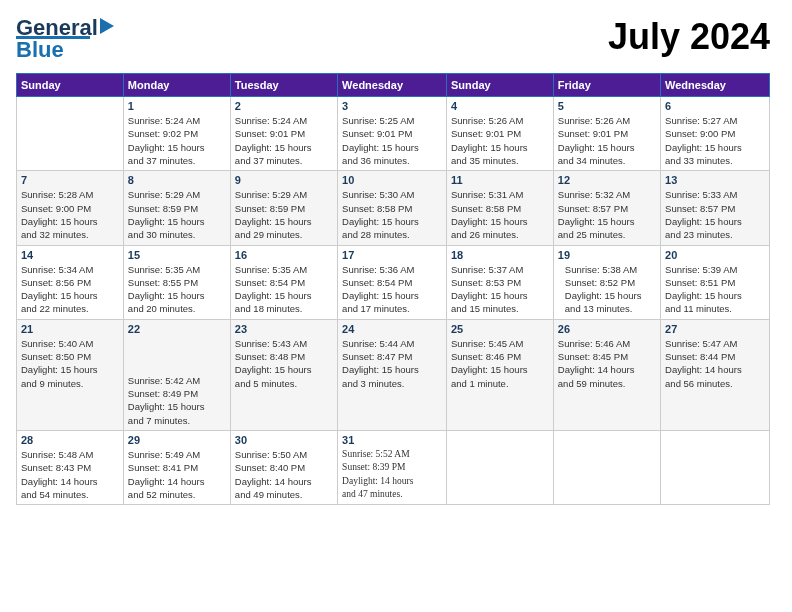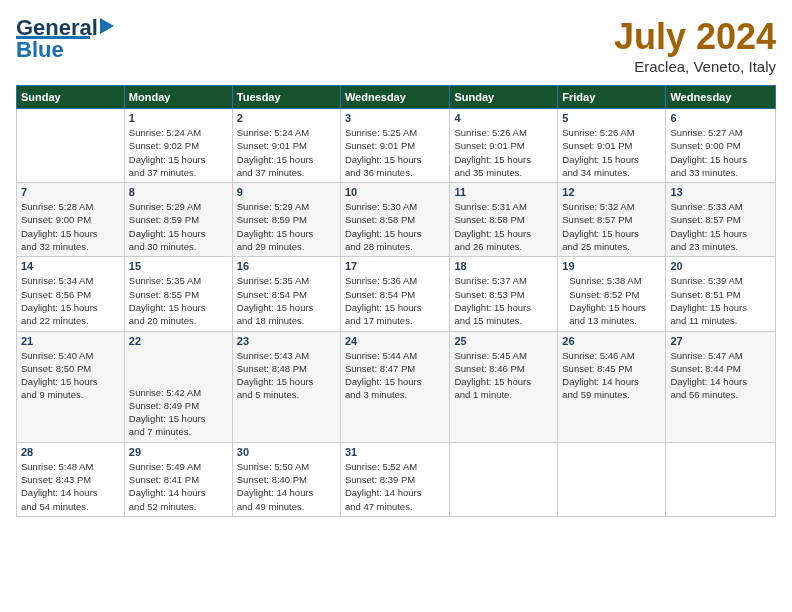--- a/index.html
+++ b/index.html
@@ -6,53 +6,53 @@
     body {
       font-family: Arial, sans-serif;
       background: #fff;
       width: 792px;
       height: 612px;
       overflow: hidden;
     }
     .page {
       width: 792px;
       min-height: 612px;
-      padding: 16px 16px 10px 16px;
+      padding: 16px 22px 10px 16px;
     }
     .header {
       display: flex;
       justify-content: space-between;
       align-items: flex-start;
       margin-bottom: 10px;
     }
     .logo {
       display: flex;
       flex-direction: column;
       align-items: flex-start;
     }
     .title-block {
       text-align: right;
     }
     .title-block h1 {
       font-size: 36px;
       font-weight: bold;
-      color: #a16207;
+      color: #000000;
     }
     .title-block h2 {
       font-size: 15px;
       color: #333;
       font-weight: normal;
     }
     table {
       width: 100%;
       border-collapse: collapse;
       font-size: 10px;
     }
     thead tr th {
-      background: #14532d;
+      background: #4c1d95;
       color: #fff;
       padding: 5px 4px;
       text-align: left;
       font-size: 11px;
       font-weight: bold;
       border: 1px solid #2a6ebb;
     }
     tbody tr td {
       border: 1px solid #ccc;
       padding: 3px 4px;
@@ -94,21 +94,20 @@
           <polygon points="0,2 14,10 0,18" fill="#1a6faf"></polygon>
         </svg>
       </div>
       <div style="display:flex; align-items:center; margin-top:-4px;">
         <div style="height:3px; background:#1a6faf; width:74px;"></div>
       </div>
       <span style="font-size:22px; font-weight:bold; color:#1a6faf; margin-top:-2px;">Blue</span>
     </div>
     <div class="title-block">
       <h1>July 2024</h1>
-      <h2>Eraclea, Veneto, Italy</h2>
     </div>
   </div>
 
   <table>
     <thead>
       <tr>
         <th>Sunday</th>
         <th>Monday</th>
         <th>Tuesday</th>
         <th>Wednesday</th>
@@ -333,21 +332,21 @@
           </td>
           <td>
             <span class="day-number">30</span>
             <div class="day-info" style="white-space: pre-line;">Sunrise: 5:50 AM
 Sunset: 8:40 PM
 Daylight: 14 hours
 and 49 minutes.</div>
           </td>
           <td>
             <span class="day-number">31</span>
-            <div class="day-info" style="white-space: pre-line;">Sunrise: 5:52 AM
+            <div class="day-info" style="white-space: pre-line; font-family: Liberation Serif, serif;">Sunrise: 5:52 AM
 Sunset: 8:39 PM
 Daylight: 14 hours
 and 47 minutes.</div>
           </td>
           <td class="empty-cell"></td>
           <td class="empty-cell"></td>
           <td class="empty-cell"></td>
         </tr>
       </tbody>
   </table>

